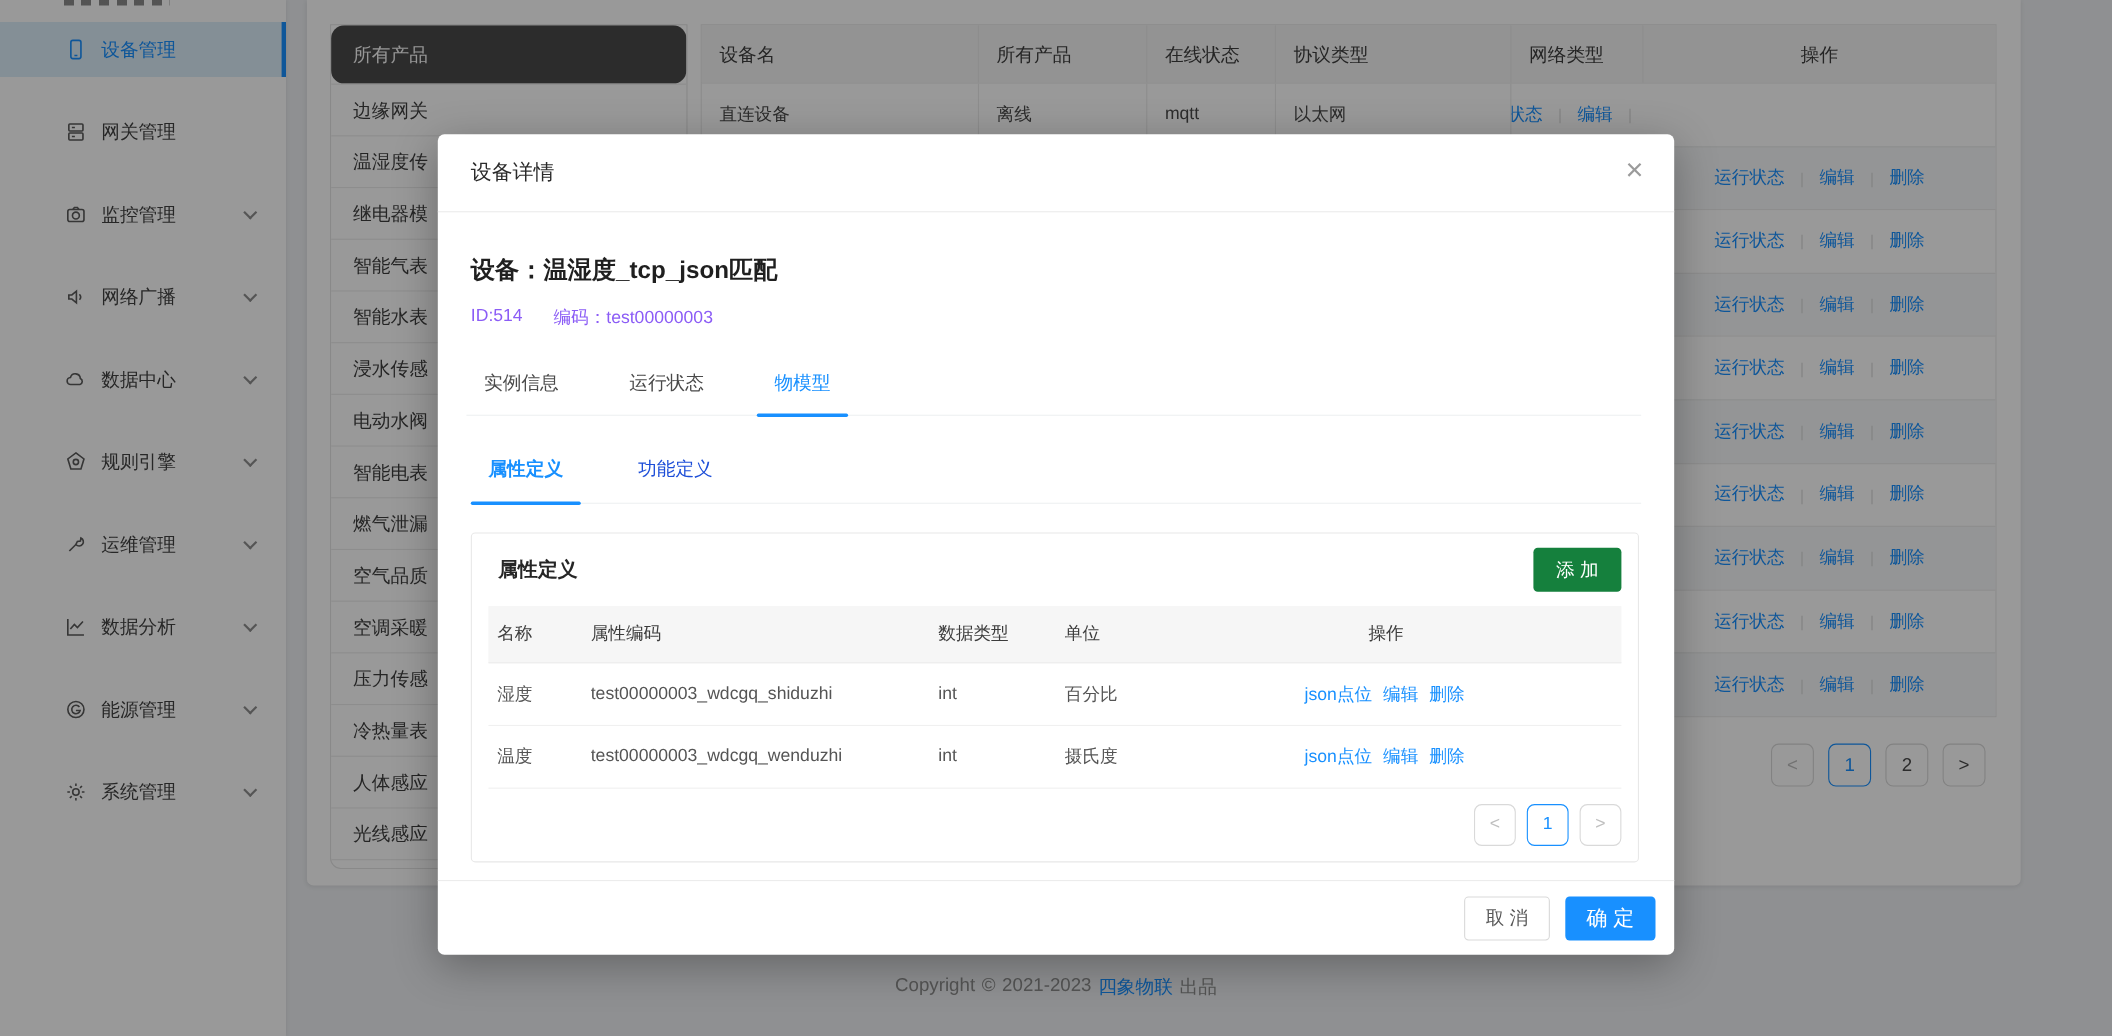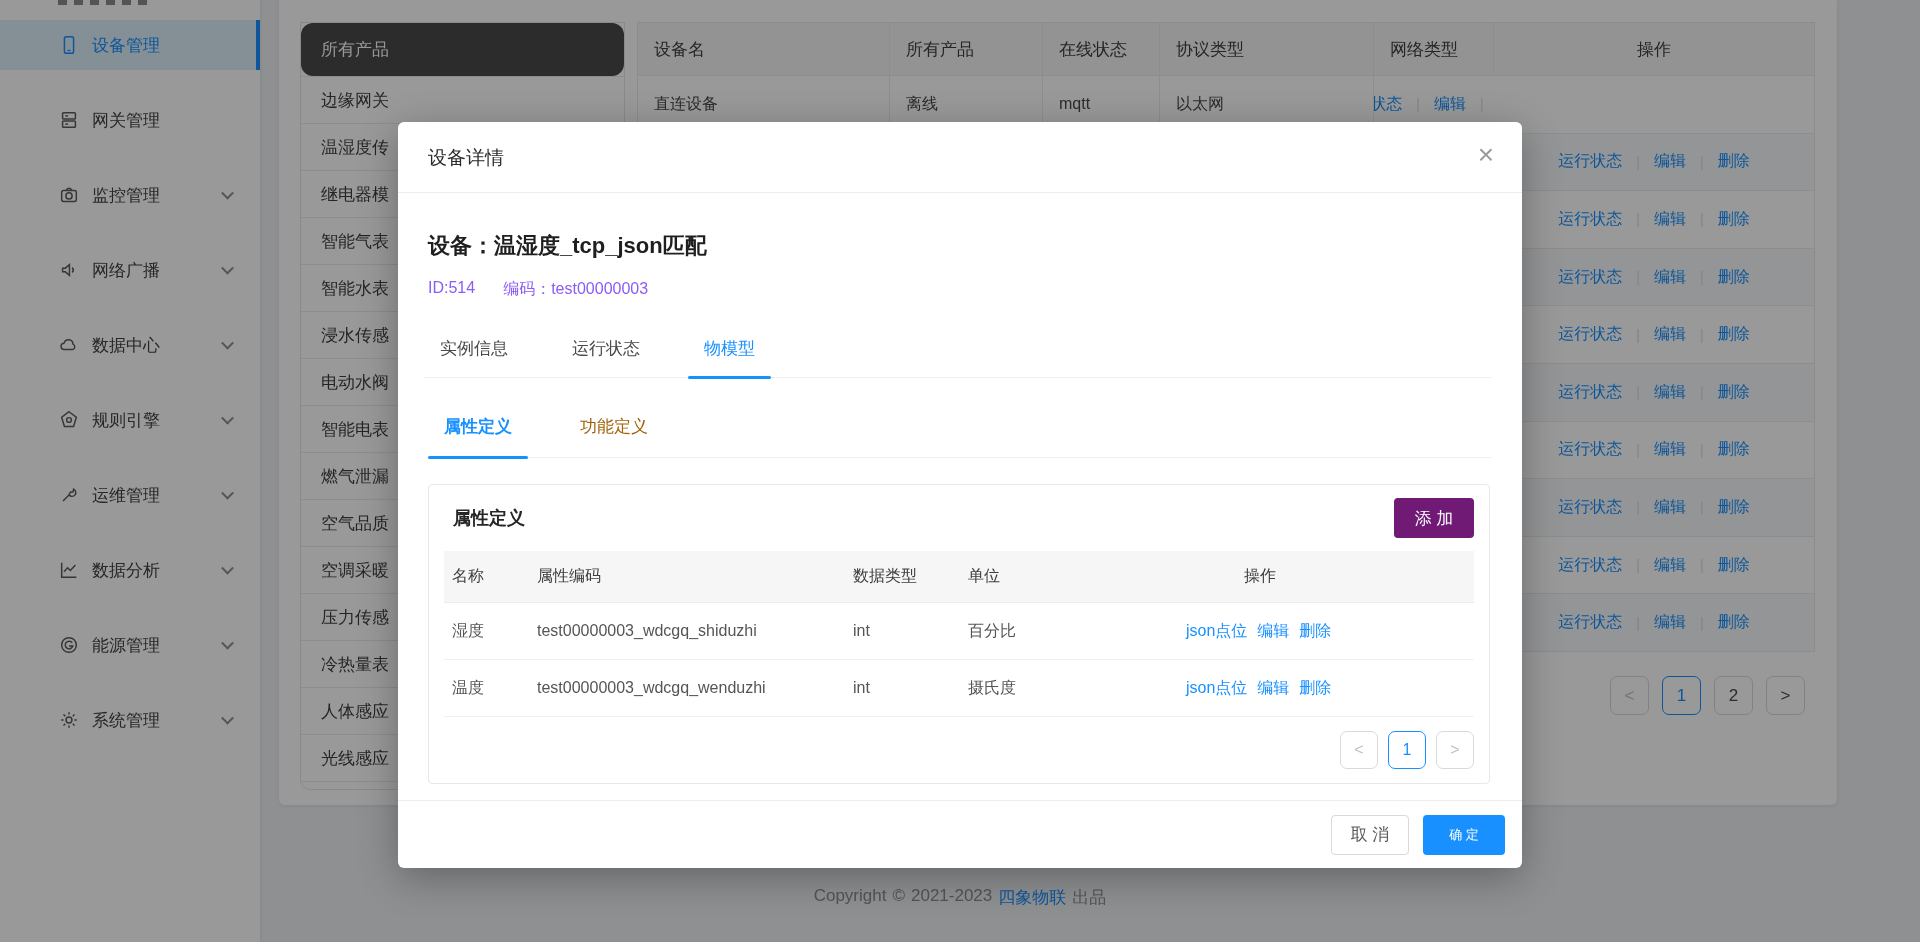--- a/index.html
+++ b/index.html
@@ -75,42 +75,42 @@
   .m-idline { position:absolute; left:30px; top:157px; font-size:16px; color:#8b5cf6; display:flex; gap:28px; }
 
   .m-tabs { position:absolute; left:26px; right:30px; top:198px; height:58px; border-bottom:1px solid #eef0f2;
      display:flex; gap:32px; }
   .m-tab { padding:0 16px; font-size:17px; color:#4a4a4a; display:flex; align-items:center; position:relative; cursor:pointer; }
   .m-tab.active { color:#1890ff; }
   .m-tab.active::after { content:""; position:absolute; left:0; right:0; bottom:-2px; height:3px; background:#1890ff; border-radius:2px; }
 
   .m-subtabs { position:absolute; left:30px; right:30px; top:274px; height:62px; border-bottom:1px solid #eef0f2;
      display:flex; gap:36px; }
-  .m-subtab { padding:0 16px; font-size:17px; color:#a16207; display:flex; align-items:center; position:relative; cursor:pointer; }
+  .m-subtab { padding:0 16px; font-size:17px; color:#1d4ed8; display:flex; align-items:center; position:relative; cursor:pointer; }
   .m-subtab.active { color:#1890ff; font-weight:bold; }
   .m-subtab.active::after { content:""; position:absolute; left:0; right:0; bottom:-2px; height:3px; background:#1890ff; border-radius:2px; }
 
   .m-card { position:absolute; left:30px; top:362px; width:1062px; height:300px; border:1px solid #e8e8e8; border-radius:4px; overflow:hidden; }
   .c-head { height:66px; display:flex; align-items:center; justify-content:space-between; padding:0 15px 0 24px; }
   .c-title { font-size:18px; font-weight:bold; color:#262626; }
-  .btn-add { width:80px; height:40px; background:#701a75; color:#fff; border:none; border-radius:4px; font-size:17px; cursor:pointer; }
+  .btn-add { width:80px; height:40px; background:#15803d; color:#fff; border:none; border-radius:4px; font-size:17px; cursor:pointer; }
   .c-table { margin:0 15px; }
   .ct-row { display:grid; grid-template-columns:85px 316px 115px 218px 1fr; align-items:center; }
   .ct-head { height:52px; background:#f6f6f6; border-bottom:1px solid #ececec; font-size:16px; color:#3c3c3c; }
   .ct-body .ct-row { height:57px; border-bottom:1px solid #f0f0f0; font-size:16px; color:#555; }
   .ct-cell { padding-left:8px; white-space:nowrap; overflow:hidden; }
   .ct-ops-header { padding-left:66px; }
   .ct-ops { display:flex; gap:10px; padding-left:8px; }
   .c-pagination { display:flex; justify-content:flex-end; gap:10px; margin:14px 15px 0 0; }
   .c-pagination .pg-btn { min-width:38px; height:38px; font-size:16px; }
 
   .m-footer { position:absolute; left:0; right:0; top:678px; height:68px; border-top:1px solid #ececec;
      display:flex; align-items:center; justify-content:flex-end; gap:14px; padding-right:17px; }
   .btn-cancel { width:78px; height:40px; border:1px solid #d9d9d9; border-radius:4px; background:#fff; color:#595959; font-size:17px; cursor:pointer; }
-  .btn-ok { width:82px; height:40px; background:#1890ff; border:none; border-radius:4px; color:#fff; font-size:13px; cursor:pointer; }
+  .btn-ok { width:82px; height:40px; background:#1890ff; border:none; border-radius:4px; color:#fff; font-size:19px; cursor:pointer; }
 </style>
 </head>
 <body>
 
 <div class="screen">
 
   <div class="sidebar">
     <div class="sidebar-fragment"></div>
     <div class="menu">
 

